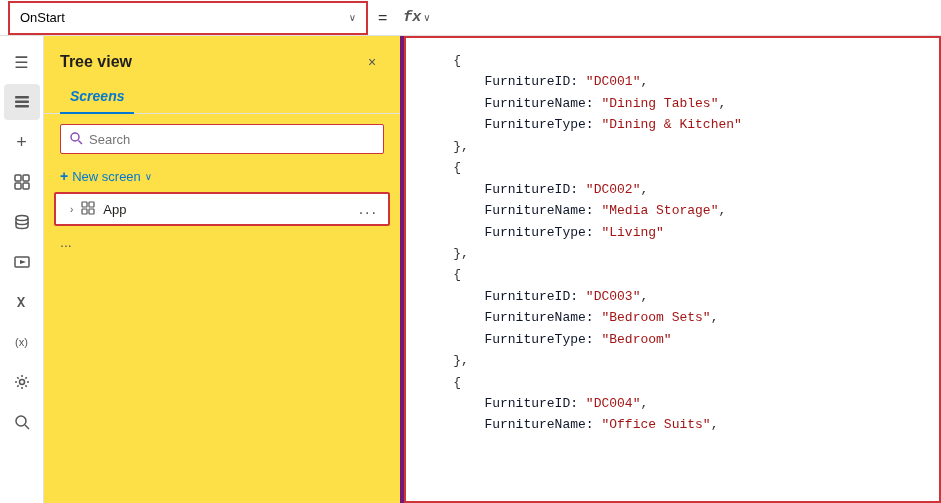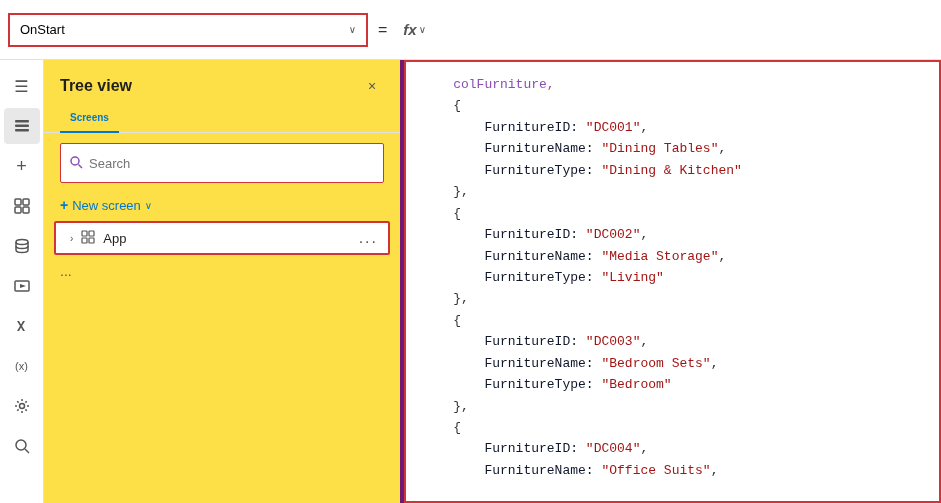--- a/index.html
+++ b/index.html
@@ -13,21 +13,21 @@
       display: flex;
       flex-direction: column;
     }
 
     
     .top-bar {
       display: flex;
       align-items: center;
       background: #ffffff;
       border-bottom: 1px solid #e0e0e0;
-      height: 60px;
+      height: 36px;
       padding: 16px 8px;
       gap: 6px;
     }
     .property-dropdown {
       border: 2px solid #d13438;
       background: #fff;
       height: 34px;
       width: 360px;
       display: flex;
       align-items: center;
@@ -54,20 +54,21 @@
       cursor: pointer;
       padding: 4px 6px;
       border: none;
       background: transparent;
     }
     .fx-text {
       font-style: italic;
       font-weight: bold;
       font-size: 15px;
       color: #555;
+      font-family: Liberation Mono, monospace;
     }
     .fx-chevron {
       font-size: 10px;
       color: #555;
     }
 
     
     .main-area {
       display: flex;
       flex: 1;
@@ -138,41 +139,42 @@
     
     .tabs-row {
       display: flex;
       padding: 0 16px;
       border-bottom: 1px solid #e0e0e0;
       gap: 0;
     }
     .tab {
       padding: 6px 10px 8px 10px;
       cursor: pointer;
-      font-size: 10px;
+      font-size: 14px;
       color: #555;
       border-bottom: 2px solid transparent;
       margin-bottom: -1px;
+      font-style: italic;
     }
     .tab.active {
       color: #0078d4;
       border-bottom: 2px solid #0078d4;
       font-weight: 600;
     }
 
     
     .search-container {
       padding: 10px 16px;
     }
     .search-box {
       display: flex;
       align-items: center;
       border: 1px solid #d13438;
       background: #fff;
-      height: 40px;
+      height: 30px;
       padding: 0 8px;
       gap: 6px;
       border-radius: 2px;
     }
     .search-icon-wrap {
       color: #8a4eb5;
       font-size: 13px;
     }
     .search-input {
       border: none;
@@ -379,21 +381,20 @@
         </span>
         <span class="app-label">App</span>
       </div>
       <span class="app-menu">...</span>
     </div>
 
     <div class="ellipsis-more">...</div>
   </div>
 
   <div class="code-panel" id="code-panel">
-      <div class="code-line"><span class="fn">    colFurniture,</span></div>
       <div class="code-line"><span class="punc">    {</span></div>
       <div class="code-line"><span class="prop">        FurnitureID: </span><span class="str">"DC001"</span><span class="punc">,</span></div>
       <div class="code-line"><span class="prop">        FurnitureName: </span><span class="str">"Dining Tables"</span><span class="punc">,</span></div>
       <div class="code-line"><span class="prop">        FurnitureType: </span><span class="str">"Dining &amp; Kitchen"</span></div>
       <div class="code-line"><span class="punc">    },</span></div>
       <div class="code-line"><span class="punc">    {</span></div>
       <div class="code-line"><span class="punc"></span></div>
       <div class="code-line"><span class="prop">        FurnitureID: </span><span class="str">"DC002"</span><span class="punc">,</span></div>
       <div class="code-line"><span class="prop">        FurnitureName: </span><span class="str">"Media Storage"</span><span class="punc">,</span></div>
       <div class="code-line"><span class="prop">        FurnitureType: </span><span class="str">"Living"</span></div>

